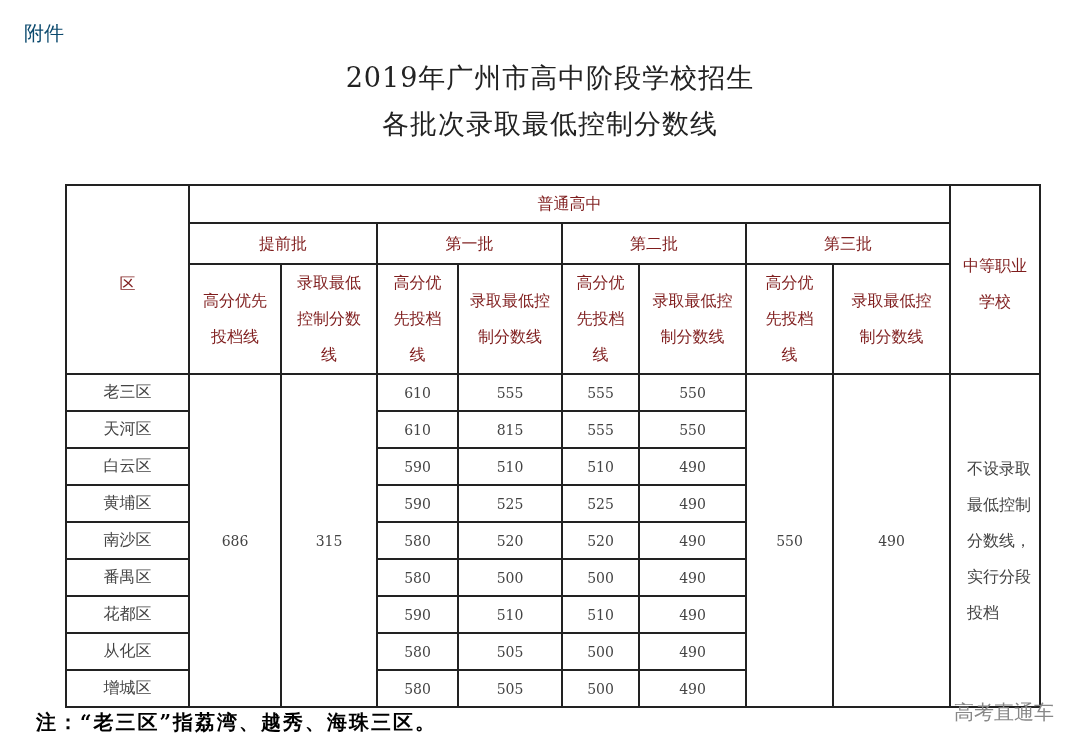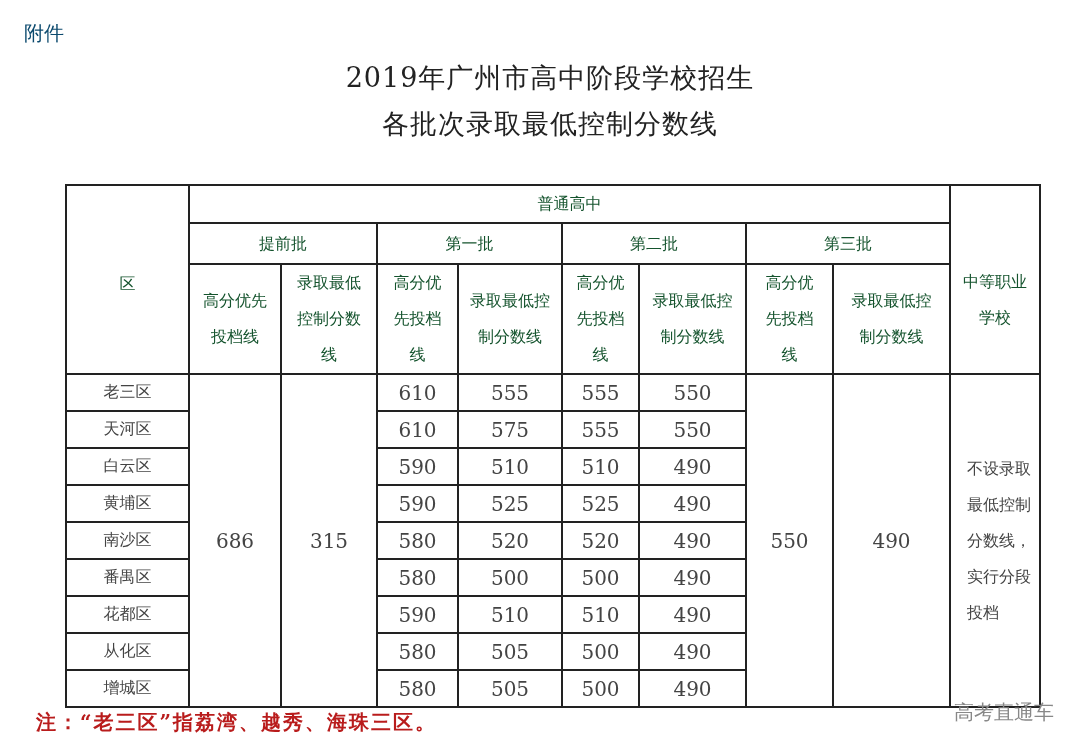--- a/index.html
+++ b/index.html
@@ -5,26 +5,26 @@
   html, body { margin:0; padding:0; }
   body { width:1080px; height:750px; background:#ffffff; position:relative; overflow:hidden;
          font-family:"DejaVu Sans", sans-serif; color:#333; }
   .attach { position:absolute; left:24px; top:20px; font-size:20px; color:#0c4a6e; }
   .title { position:absolute; left:0; width:1080px; text-align:center; font-family:"DejaVu Serif", serif;
            font-size:27px; color:#222; letter-spacing:1px; }
   .t1 { top:60px; left:10px; }
   .t2 { top:106px; left:10px; }
   table { position:absolute; left:65px; top:184px; border-collapse:collapse; table-layout:fixed; }
   td { border:2px solid #222; text-align:center; vertical-align:middle; padding:0; font-size:16px; color:#444; }
-  td.num { font-family:"DejaVu Serif", serif; font-size:20px; color:#444; }
-  td.hdr { font-size:16px; line-height:36px; color:#14532d; }
+  td.num { font-family:"DejaVu Serif", serif; font-size:14px; color:#444; }
+  td.hdr { font-size:16px; line-height:36px; color:#7f1d1d; }
   td.area { vertical-align:top; padding-top:80px; }
   .vocnote { text-align:left; padding-left:16px; line-height:36px; font-size:16px; color:#444; }
-  .voc-hdr { vertical-align:top; padding-top:78px; line-height:34px; }
-  .note { position:absolute; left:36px; top:709px; font-family:"DejaVu Serif", serif; font-weight:bold; font-size:20px; color:#b91c1c; letter-spacing:2px; }
+  .voc-hdr { vertical-align:top; padding-top:62px; line-height:34px; }
+  .note { position:absolute; left:36px; top:709px; font-family:"DejaVu Serif", serif; font-weight:bold; font-size:20px; color:#000000; letter-spacing:2px; }
   .wm { position:absolute; left:942px; top:699px; font-size:20px; color:#888;margin-left:12px; }
 </style>
 </head>
 <body>
 
 <div class="attach">附件</div>
 <div class="title t1">2019年广州市高中阶段学校招生</div>
 <div class="title t2">各批次录取最低控制分数线</div>
 
 <table>
@@ -91,21 +91,21 @@
     <td class="num">550</td>
     <td rowspan="9" class="num">550</td>
     <td rowspan="9" class="num">490</td>
     <td rowspan="9" class="vocnote">
           <div style="width:72px;">不设录取最低控制分数线，实行分段投档</div>
         </td>
   </tr>
   <tr style="height:37px">
     <td>天河区</td>
     <td class="num">610</td>
-    <td class="num">575</td>
+    <td class="num">815</td>
     <td class="num">555</td>
     <td class="num">550</td>
   </tr>
   <tr style="height:37px">
     <td>白云区</td>
     <td class="num">590</td>
     <td class="num">510</td>
     <td class="num">510</td>
     <td class="num">490</td>
   </tr>

